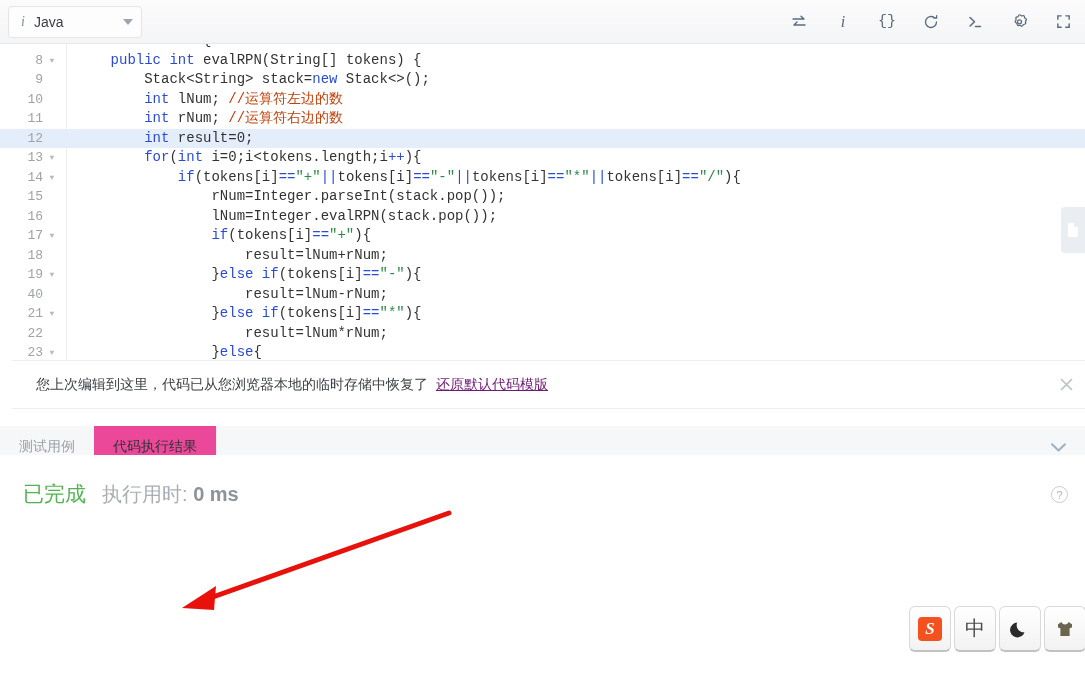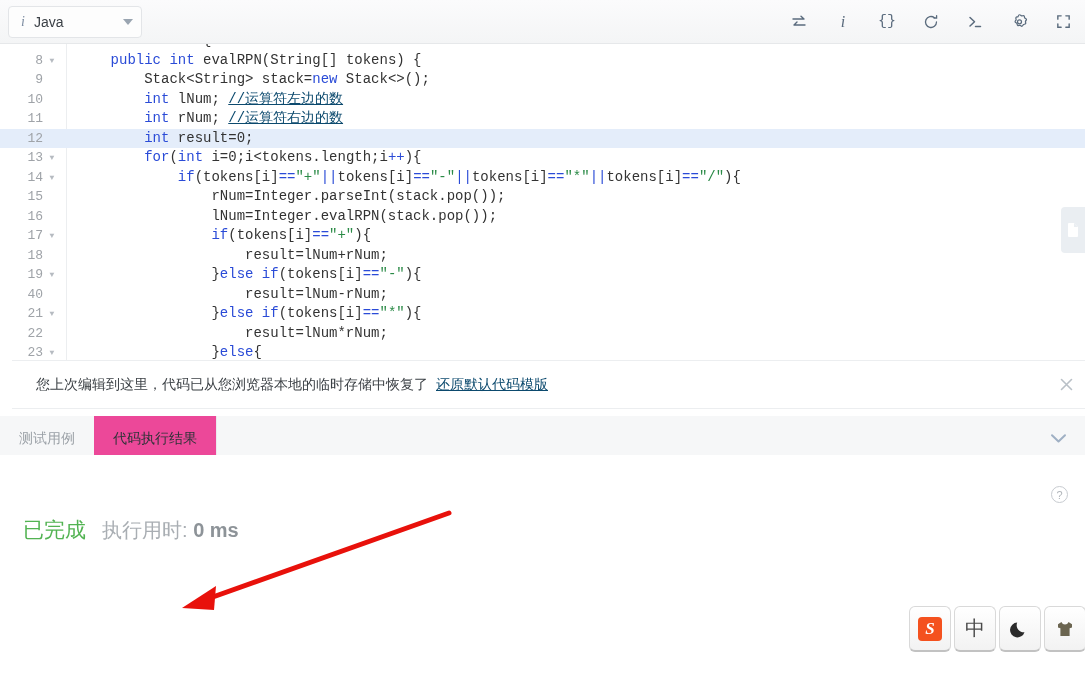--- a/index.html
+++ b/index.html
@@ -69,21 +69,21 @@
   }
   .fold {
     display: inline-block; width: 12px; text-align: center; color: #b6bbc1;
     font-size: 8px; margin-left: 3px; cursor: pointer;
   }
   .fold.empty { visibility: hidden; }
   .ctext { padding-left: 15px; flex: 1; color: #333333; }
   .kw  { color: #2a4bd7; }
   .kw2 { color: #3f6fd8; }
   .str { color: #2a8a46; }
-  .cmt { color: #0c4a6e; text-decoration: underline; }
+  .cmt { color: #c2410c; }
   .op  { color: #2a4bd7; }
   .gutter-sep {
     position: absolute; left: 66px; top: 0; width: 1px; height: 316px;
     background: #eceef0;
   }
   .note-tab {
     position: absolute; right: 0; top: 163px; width: 24px; height: 46px;
     background: #eaeef2; border-radius: 4px 0 0 4px;
     display: flex; align-items: center; justify-content: center;
     cursor: pointer;
@@ -92,33 +92,33 @@
 
   
   .notice {
     position: absolute; left: 12px; top: 360px; width: 1085px; height: 49px;
     background: #ffffff; border-top: 1px solid #eceef0;
     border-bottom: 1px solid #eceef0;
     display: flex; align-items: center;
   }
   .notice-text { margin-left: 24px; font-size: 14px; color: #3b4045; }
   .notice-link {
-    margin-left: 8px; font-size: 14px; color: #0c4a6e;
+    margin-left: 8px; font-size: 14px; color: #701a75;
     text-decoration: underline; cursor: pointer;
   }
   .notice-close {
     margin-left: auto; margin-right: 18px; width: 26px; height: 26px;
     display: flex; align-items: center; justify-content: center;
     cursor: pointer;
   }
 
   
   .tabs {
-    position: absolute; left: 0; top: 416px; width: 1085px; height: 46px;
-    background: #f6f7f8; border-bottom: 1px solid #0f172a;
+    position: absolute; left: 0; top: 426px; width: 1085px; height: 46px;
+    background: #f6f7f8; border-bottom: 4px solid #0f172a;
     display: flex; align-items: stretch;
   }
   .tab {
     padding: 0 19px; display: flex; align-items: center;
     font-size: 14px; color: #9aa0a6; cursor: pointer;
   }
   .tab.active {
     background: #ec4899; color: #2e3338;
     border-right: 1px solid #e9ebed;
   }
@@ -128,21 +128,20 @@
   }
 
   
   .result {
     position: absolute; left: 0; top: 455px; width: 1085px; height: 223px;
     background: #ffffff;
   }
   .status-row {
     position: absolute; left: 0; top: 25px; display: flex;
     align-items: baseline;
-    margin-top: 36px;
   }
   .status-ok {
     margin-left: 23px; font-size: 21px; color: #52b352; font-weight: 400;
   }
   .status-time { margin-left: 16px; font-size: 20px; color: #a9aeb3; }
   .status-time b { color: #8d9398; font-weight: 700; }
   .help-icon {
     position: absolute; right: 17px; top: 31px; width: 17px; height: 17px;
     border-radius: 50%; border: 1px solid #c7cbd0; color: #b0b5ba;
     font-size: 11px; display: flex; align-items: center;

